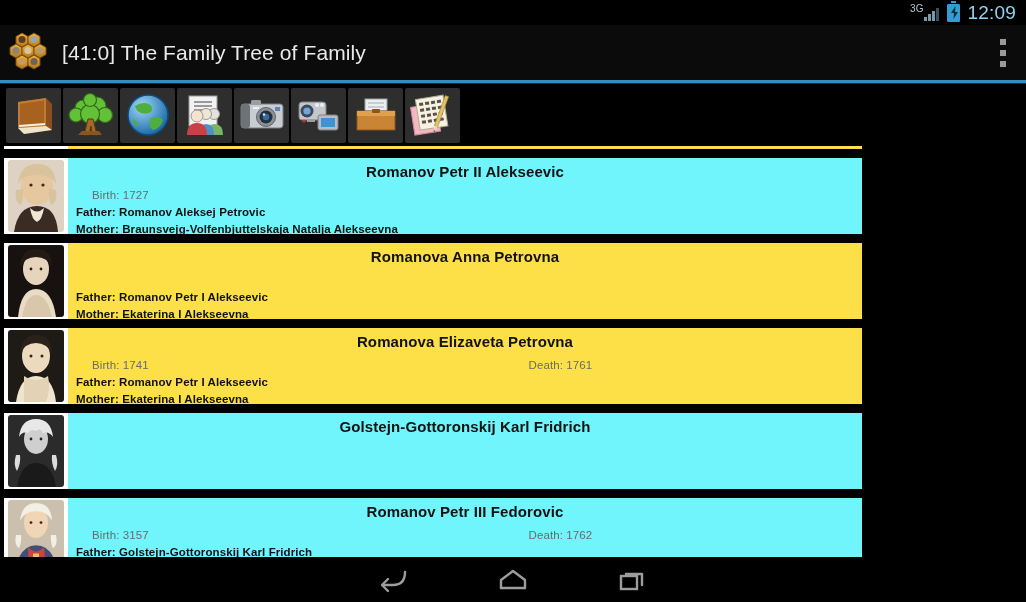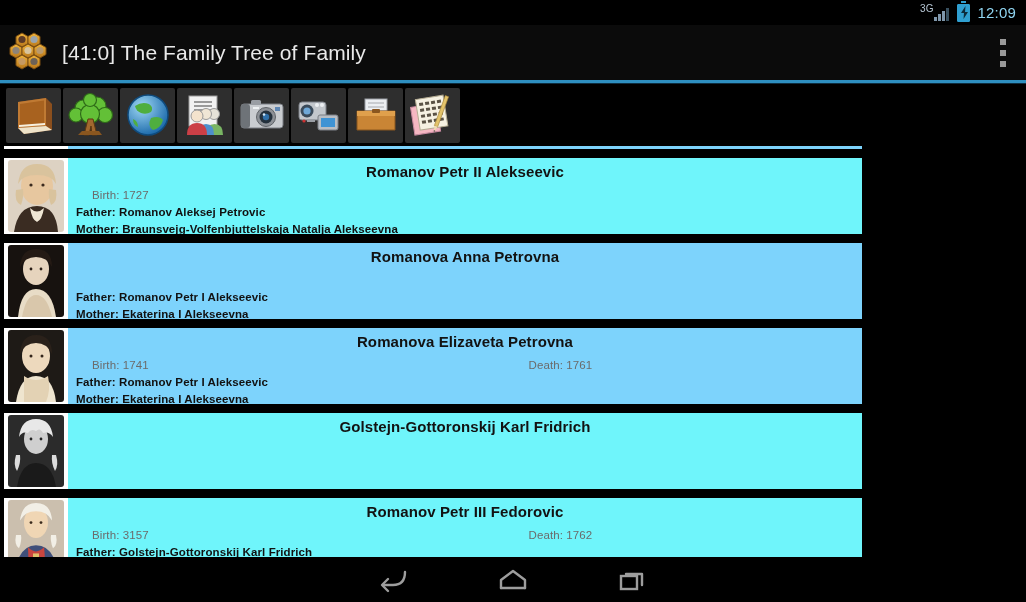--- a/index.html
+++ b/index.html
@@ -32,21 +32,21 @@
     margin:0 7px 0 4px;border-radius:1px;
   }
   .battery:before{
     content:"";position:absolute;top:-4px;left:3px;width:5px;height:2px;background:#2f9fd0;
   }
   .battery .bolt{
     position:absolute;top:1px;left:2.5px;width:0;height:0;color:#0b2b3a;font-size:11px;line-height:11px;
   }
   .bolt svg{display:block;}
   .clock{
-    color:#8fd4f0;font-size:15px;line-height:19px;letter-spacing:.2px;
+    color:#8fd4f0;font-size:19px;line-height:19px;letter-spacing:.2px;
     font-family:"Liberation Sans",sans-serif;
   }
 
   
   .titlebar{
     position:absolute;top:25px;left:0;width:1026px;height:55px;background:#0b0b0b;
     display:flex;align-items:center;box-sizing:border-box;padding:0 10px 0 8px;
   }
   .app-icon{width:44px;height:44px;position:relative;flex:0 0 44px;margin-right:10px;}
   .app-icon svg{display:block;}
@@ -85,21 +85,21 @@
   .thumb{
     flex:0 0 64px;width:64px;background:#fff;display:flex;align-items:center;justify-content:center;
     padding:2px 3px;box-sizing:border-box;
   }
   .thumb .ph{width:56px;height:100%;border-radius:3px;overflow:hidden;position:relative;}
   .thumb svg{display:block;width:100%;height:100%;}
   .panel{
     flex:1 1 auto;position:relative;min-height:72px;
   }
   .panel.cyan{background:#6ff5fb;}
-  .panel.pink{background:#7dd3fc;}
+  .panel.pink{background:#fde047;}
   .pname{
     position:absolute;left:0;right:0;top:5px;text-align:center;font-size:15px;font-weight:bold;
     color:#121212;letter-spacing:.1px;
   }
   .pbirth{
     position:absolute;left:24px;top:31px;font-size:11.5px;color:#6b6b6b;letter-spacing:.1px;
   }
   .pdeath-wrap{
     position:absolute;top:31px;left:58%;font-size:11.5px;color:#6b6b6b;letter-spacing:.1px;
   }

